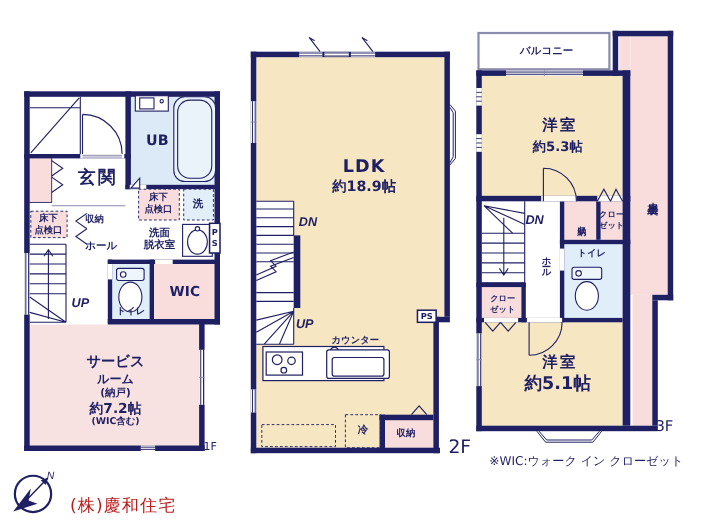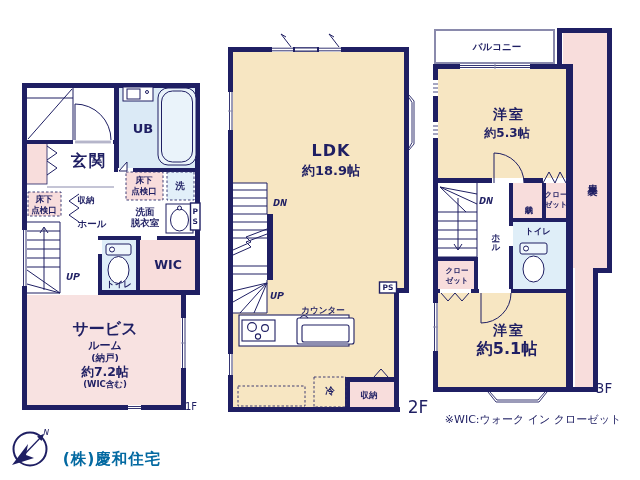--- a/index.html
+++ b/index.html
@@ -2,24 +2,24 @@
 <html><head>
 <meta charset="utf-8">
 <style>
   html,body{margin:0;padding:0;background:#fff;}
   #stage{position:relative;width:640px;height:480px;background:#fff;overflow:hidden;
          font-family:"DejaVu Sans",sans-serif;color:#1f1f63;}
   #plan-svg{position:absolute;left:0;top:0;}
   .lb{position:absolute;transform:translate(-50%,-50%);white-space:nowrap;line-height:1;
       color:#1f1f63;font-weight:bold;text-align:center;}
   .fl{font-weight:normal;}
-  .it{font-family:Liberation Mono, monospace;font-style:italic;}
+  .it{font-family:Liberation Sans, sans-serif;font-style:italic;}
   .vert{writing-mode:vertical-rl;text-orientation:upright;letter-spacing:1px;}
   .ls2{letter-spacing:2px;}
-  .gray{color:#0369a1;font-weight:bold;letter-spacing:1px;}
+  .gray{color:#b91c1c;font-weight:normal;letter-spacing:1px;}
 </style>
 </head>
 <body>
 
 <div id="stage">
 
 <svg id="plan-svg" width="640" height="480" viewBox="0 0 640 480">
 
   <g>
     <g>
@@ -239,21 +239,21 @@
   <div class="lb" style="left:145px;top:223px;font-size:9.5px">脱衣室</div>
   <div class="lb vert" style="left:195px;top:217px;font-size:7.5px">PS</div>
   <div class="lb ls2" style="left:89px;top:161px;font-size:16px">玄関</div>
   <div class="lb" style="left:44px;top:199px;font-size:8.5px">床下</div>
   <div class="lb" style="left:44px;top:210px;font-size:8.5px">点検口</div>
   <div class="lb" style="left:86px;top:200px;font-size:8.5px">収納</div>
   <div class="lb" style="left:92px;top:224px;font-size:9.5px">ホール</div>
   <div class="lb" style="left:168px;top:265px;font-size:12.5px">WIC</div>
   <div class="lb" style="left:119px;top:284px;font-size:8.5px">トイレ</div>
   <div class="lb it" style="left:73px;top:277px;font-size:11.5px">UP</div>
-  <div class="lb" style="left:105px;top:329px;font-size:16px">サービス</div>
+  <div class="lb" style="left:105px;top:329px;font-size:13px">サービス</div>
   <div class="lb" style="left:105px;top:345px;font-size:11px">ルーム</div>
   <div class="lb" style="left:105px;top:358px;font-size:9.5px">(納戸)</div>
   <div class="lb" style="left:105px;top:372px;font-size:12.5px">約7.2帖</div>
   <div class="lb" style="left:105px;top:384px;font-size:8.5px">(WIC含む)</div>
   <div class="lb fl" style="left:191px;top:407px;font-size:10px">1F</div>
 
   <div class="lb" style="left:331px;top:151px;font-size:16px;letter-spacing:1px">LDK</div>
   <div class="lb" style="left:331px;top:170px;font-size:13px">約18.9帖</div>
   <div class="lb it" style="left:280px;top:203px;font-size:11.5px">DN</div>
   <div class="lb it" style="left:277px;top:296px;font-size:11.5px">UP</div>

